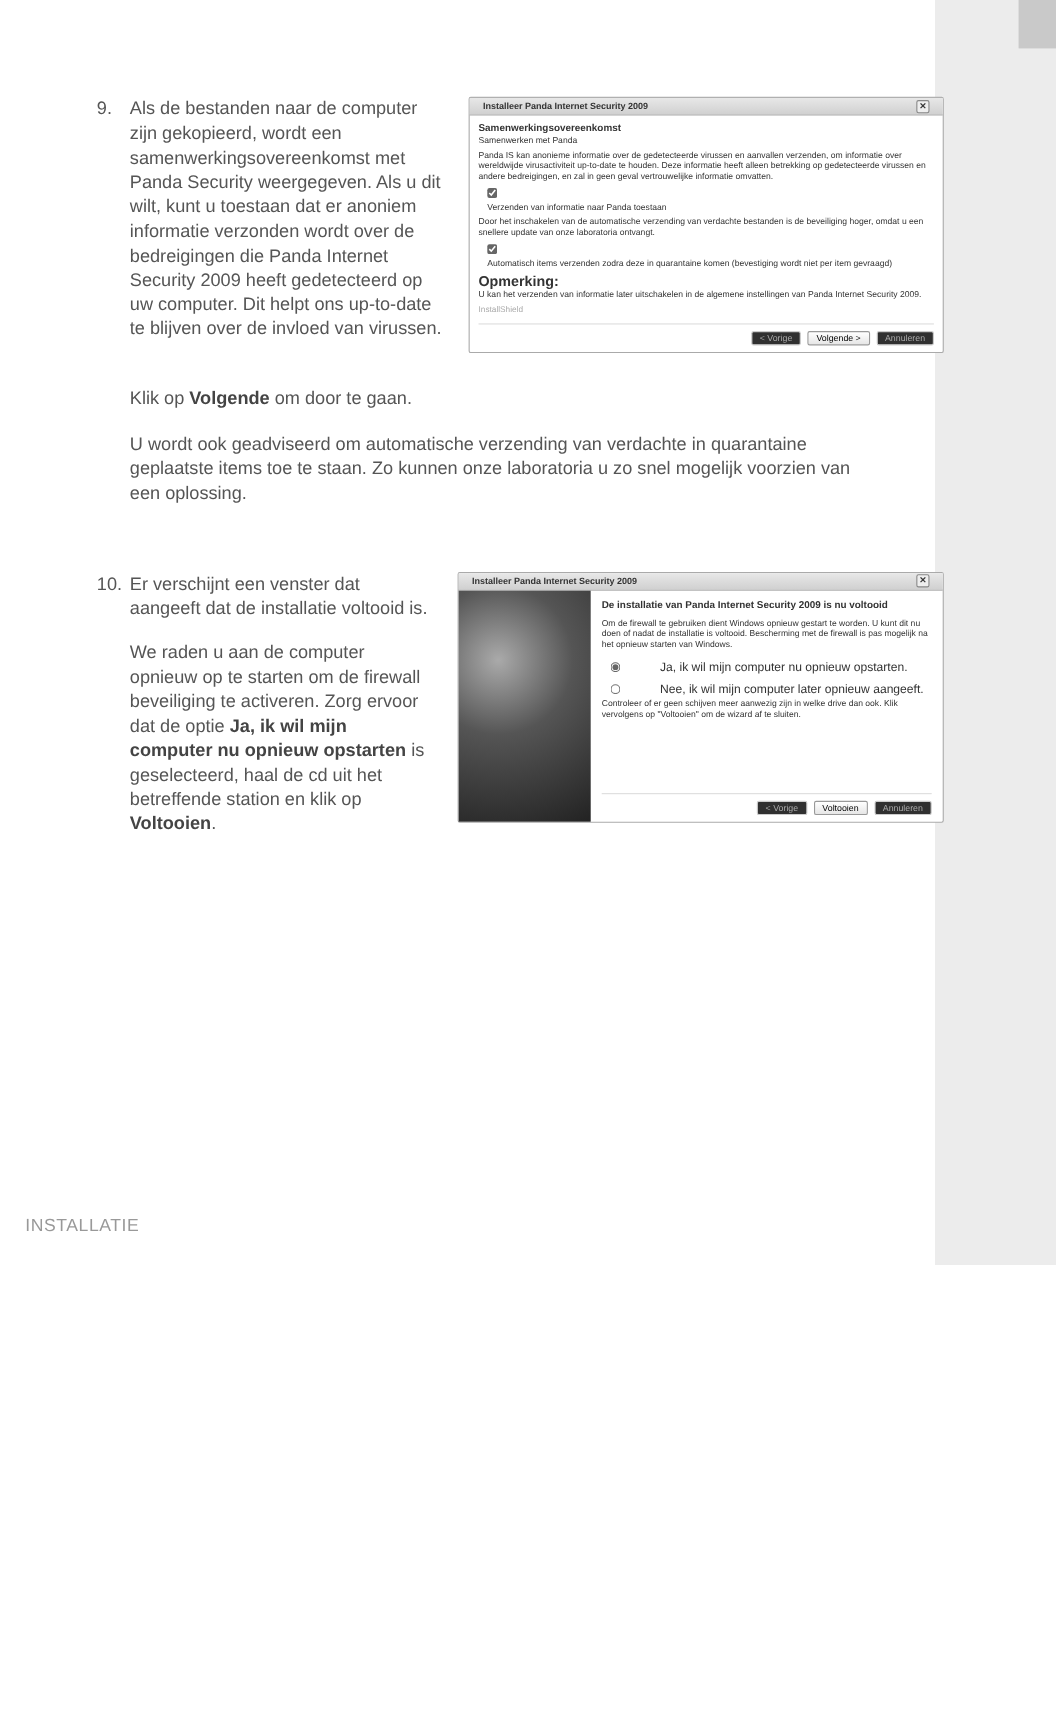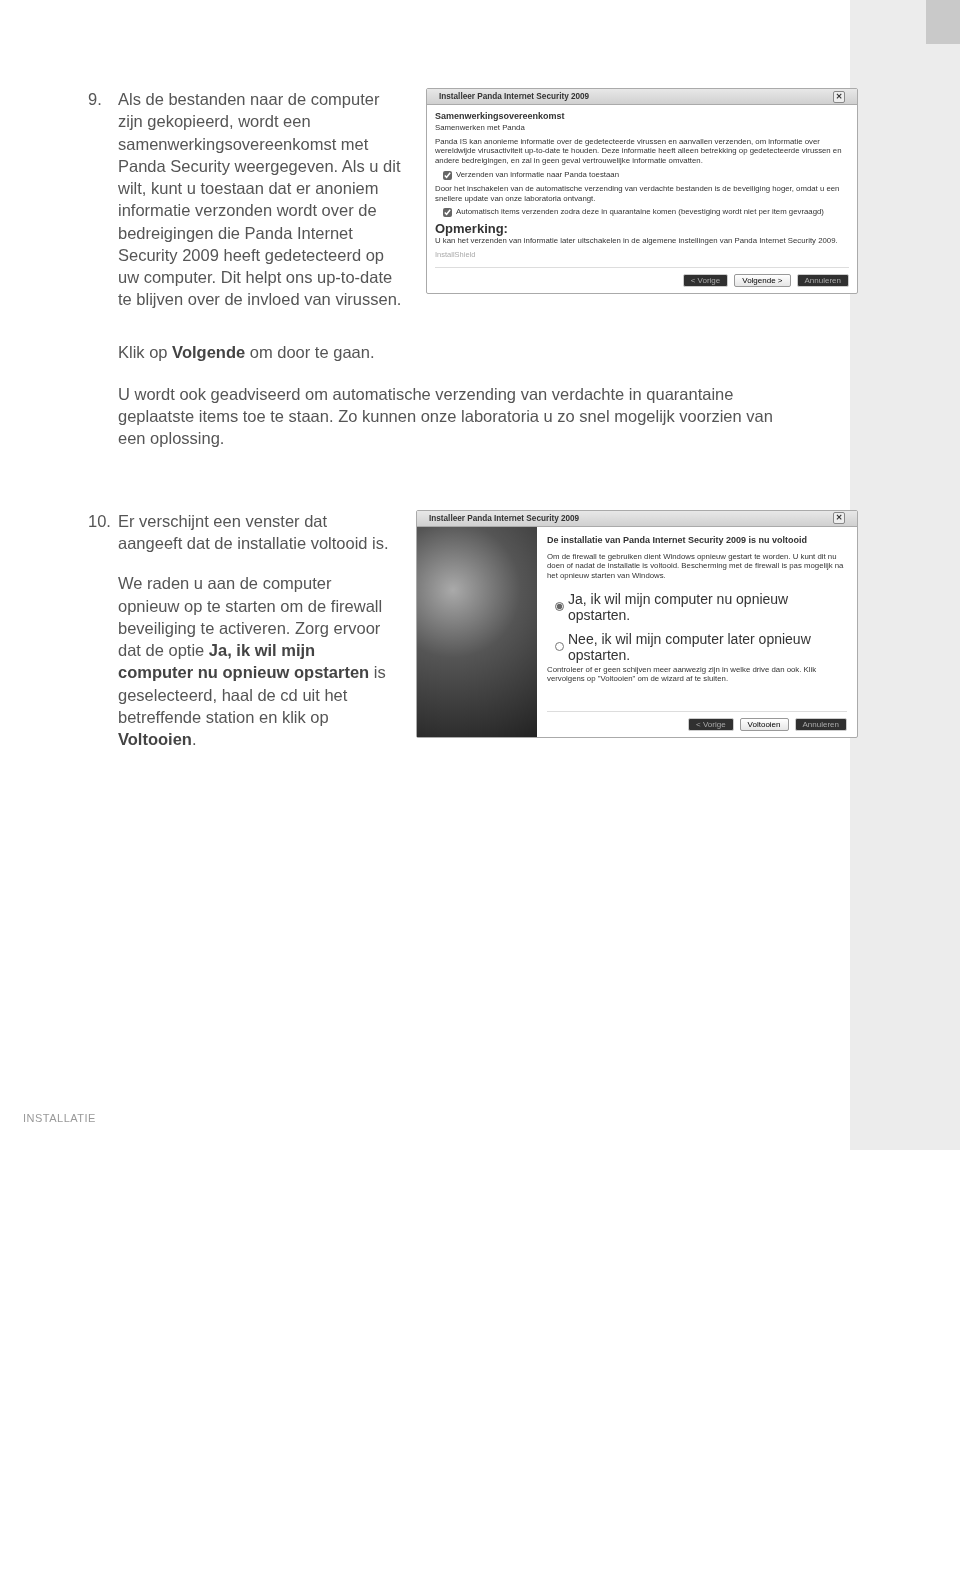--- a/index.html
+++ b/index.html
@@ -87,21 +87,21 @@
     border-radius: 2px;
     display: flex; align-items:center; justify-content:center;
     font-size: 8px; line-height:1;
     background: #eee;
     cursor: pointer;
   }
   .installer-body { padding: 6px 8px 6px 8px; }
   .h1 { font-weight: bold; font-size: 9px; margin-bottom: 2px; }
   .sub { margin-bottom: 6px; }
   .small { font-size: 7.8px; line-height: 1.25; color:#333; margin-bottom: 4px; }
-  .cbrow { display: flex; align-items: flex-start; gap: 4px; margin: 4px 0 4px 8px; }
+  .cbrow { display: flex; align-items: flex-start; gap: 4px; margin: 4px 0 4px 8px; flex-direction: column; }
   .cbrow input { width: 9px; height: 9px; margin-top: 1px; }
   .cbrow label { font-size: 7.8px; line-height: 1.2; }
   .note-label { font-weight: bold; font-size: 13px; margin-top:4px; }
   .brand { color:#aaa; font-size:7.5px; margin-top:4px; }
   .btnbar {
     margin-top: 8px;
     border-top: 1px solid #ddd;
     padding-top: 6px;
     display: flex; justify-content: flex-end; gap: 6px;
   }
@@ -125,28 +125,28 @@
     background: radial-gradient(circle at 30% 30%, #aaa 0%, #555 40%, #222 100%);
     position: relative;
   }
   .installer10-right {
     flex: 1;
     padding: 8px 10px 6px 10px;
     display:flex; flex-direction:column;
   }
   .radio-row { display:flex; align-items:center; gap:4px; margin: 6px 0 2px 8px; }
   .radio-row input { width:9px; height:9px; }
-  .radio-row label { font-size:14px; }
+  .radio-row label { font-size:11px;margin-left:32px; }
   .installer10 .btnbar { margin-top:auto; }
 
   .footer {
     position: absolute;
     left: 23px;
     bottom: 26px;
-    font-size: 11px;
+    font-size: 16px;
     color: #999;
     letter-spacing: 0.5px;
   }
 </style>
 </head>
 <body>
 
 <div class="page">
   <div class="side-stripe">
     <div class="side-stripe-inner"></div>
@@ -217,21 +217,21 @@
           <div class="installer10-left"></div>
           <div class="installer10-right">
             <div class="h1" style="font-size:9px;line-height:1.2;margin-bottom:6px;">De installatie van Panda Internet Security 2009 is nu voltooid</div>
             <div class="small">Om de firewall te gebruiken dient Windows opnieuw gestart te worden. U kunt dit nu doen of nadat de installatie is voltooid. Bescherming met de firewall is pas mogelijk na het opnieuw starten van Windows.</div>
             <div class="radio-row">
               <input type="radio" name="restart" checked="" style="">
               <label>Ja, ik wil mijn computer nu opnieuw opstarten.</label>
             </div>
             <div class="radio-row">
               <input type="radio" name="restart" style="">
-              <label>Nee, ik wil mijn computer later opnieuw opstarten.</label>
+              <label>Nee, ik wil mijn computer later opnieuw aangeeft.</label>
             </div>
             <div class="small" style="margin-top:0">Controleer of er geen schijven meer aanwezig zijn in welke drive dan ook. Klik vervolgens op "Voltooien" om de wizard af te sluiten.</div>
             <div class="btnbar">
               <button class="btn disabled">&lt; Vorige</button>
               <button class="btn">Voltooien</button>
               <button class="btn disabled">Annuleren</button>
             </div>
           </div>
         </div>
       </div>

